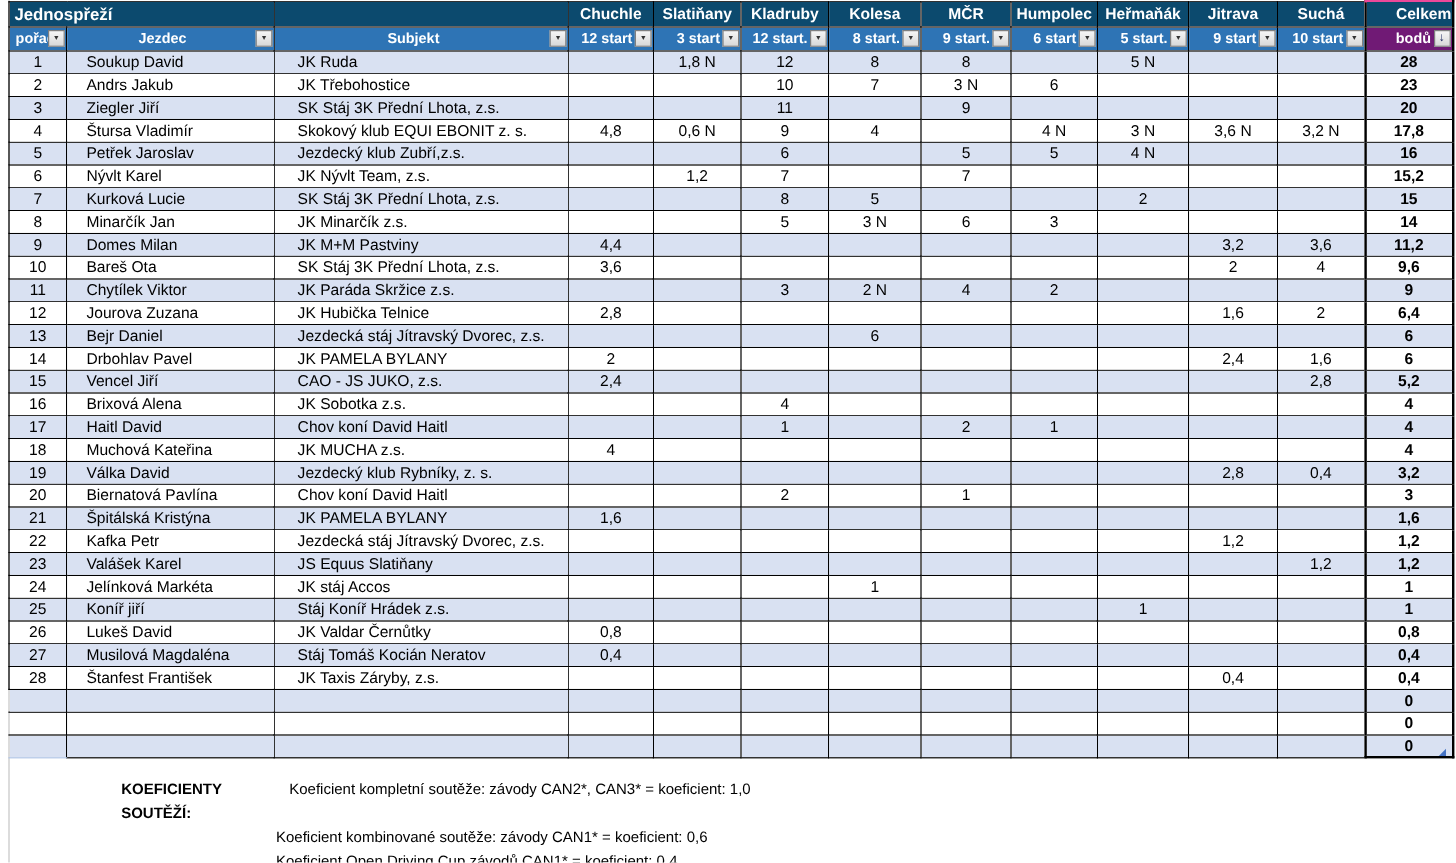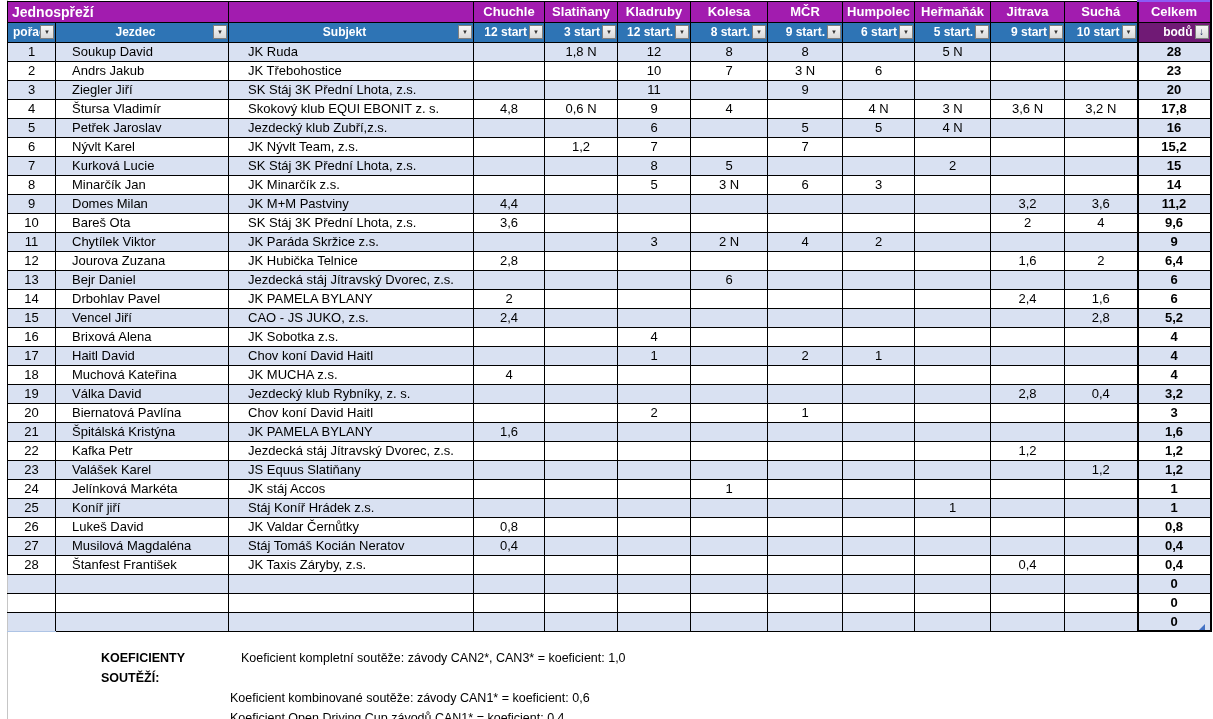--- a/index.html
+++ b/index.html
@@ -3,24 +3,24 @@
 <meta charset="utf-8">
 <style>
   html,body{margin:0;padding:0;background:#fff;}
   #stage{position:relative;width:1213px;height:719px;background:#ffffff;overflow:hidden;
          font-family:"Liberation Sans",sans-serif;color:#000;}
   #sheet-gridline{position:absolute;left:7px;top:0;width:1px;height:719px;background:#c6c6c6;}
   table#results-table{position:absolute;left:7px;top:0;width:1203px;border-collapse:collapse;table-layout:fixed;}
   th,td{position:relative;padding:0;border:1px solid #000;overflow:hidden;white-space:nowrap;}
   
   tr.t-title{height:21px;}
-  tr.t-title th{background:#a21caf;color:#fff;font-size:13px;font-weight:bold;}
+  tr.t-title th{background:#0c4a6e;color:#fff;font-size:13px;font-weight:bold;}
   tr.t-title th.title-cell{text-align:left;padding-left:4px;font-size:14px;}
   tr.t-title th.event{text-align:center;}
-  tr.t-title th.celkem{border-left:2px solid #000;border-right:2px solid #000;border-top:2px solid #8b5cf6;text-align:center;}
+  tr.t-title th.celkem{border-left:2px solid #000;border-right:2px solid #000;border-top:2px solid #ec4899;text-align:right;}
   
   tr.t-filter{height:20px;}
   tr.t-filter th{background:#2e74b5;color:#fff;font-size:12px;font-weight:bold;}
   tr.t-filter th.celkem{background:#701a75;border-left:2px solid #000;border-right:2px solid #000;}
   .flabel{display:block;text-align:center;padding:0 15px 0 2px;}
   th.porad .flabel{text-align:left;padding-left:5px;}
   th.ec .flabel,th.celkem .flabel{text-align:right;padding-right:17px;}
   .fbtn{position:absolute;right:1px;top:50%;transform:translateY(-50%);width:14px;height:14px;
         background:linear-gradient(#f6f6f6,#d9d9d9);border:1px solid #7f7f7f;box-sizing:border-box;
         display:flex;align-items:center;justify-content:center;cursor:pointer;}

